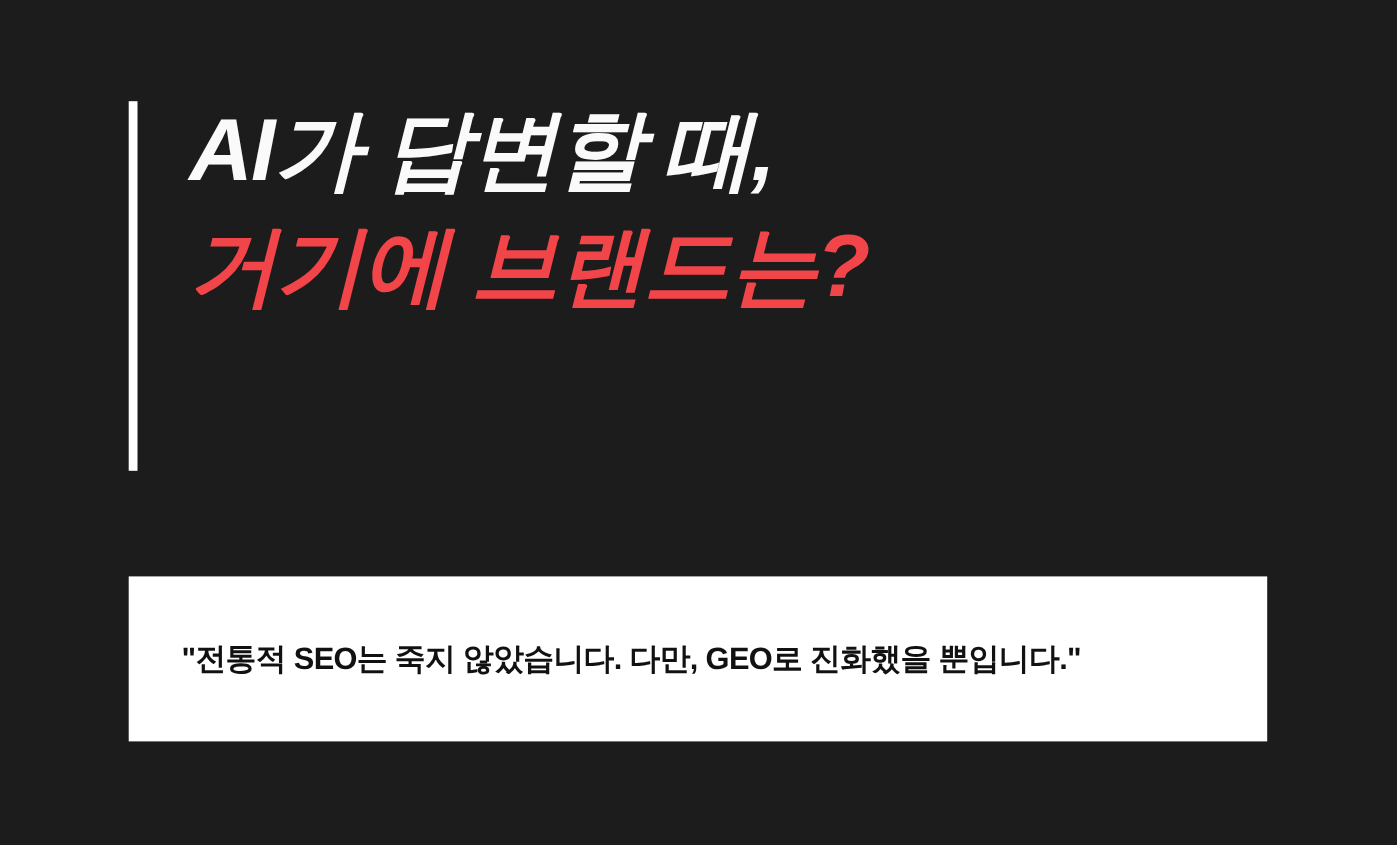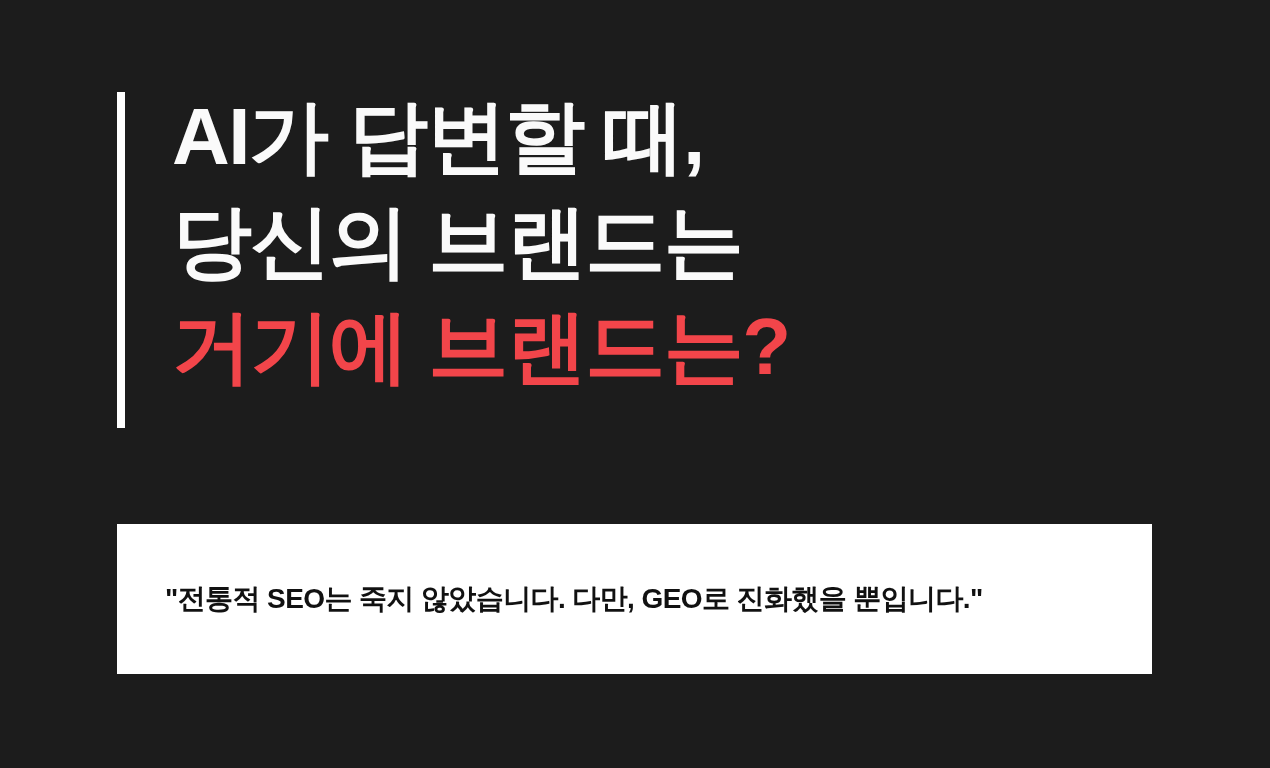--- a/index.html
+++ b/index.html
@@ -25,20 +25,21 @@
     box-sizing: border-box;
   }
 
   
   .headline-block {
     position: absolute;
     left: 117px;
     top: 92px;
     width: 1040px;
     height: 336px;
+    font-style: italic;
   }
 
   .accent-bar {
     position: absolute;
     left: 0;
     top: 0;
     width: 8px;
     height: 336px;
     background: #ffffff;
   }
@@ -96,21 +97,20 @@
 <body>
 
 <div class="slide">
 
   <div class="headline-block">
 
     <div class="accent-bar"></div>
 
     <h1 class="headline">
       <span class="line line-white">AI가 답변할 때,</span>
-      <span class="line line-white">당신의 브랜드는</span>
       <span class="line line-accent">거기에 브랜드는?</span>
     </h1>
 
   </div>
 
   <div class="quote-panel">
     <p class="quote-text">"전통적 SEO는 죽지 않았습니다. 다만, GEO로 진화했을 뿐입니다."</p>
   </div>
 
 </div>

